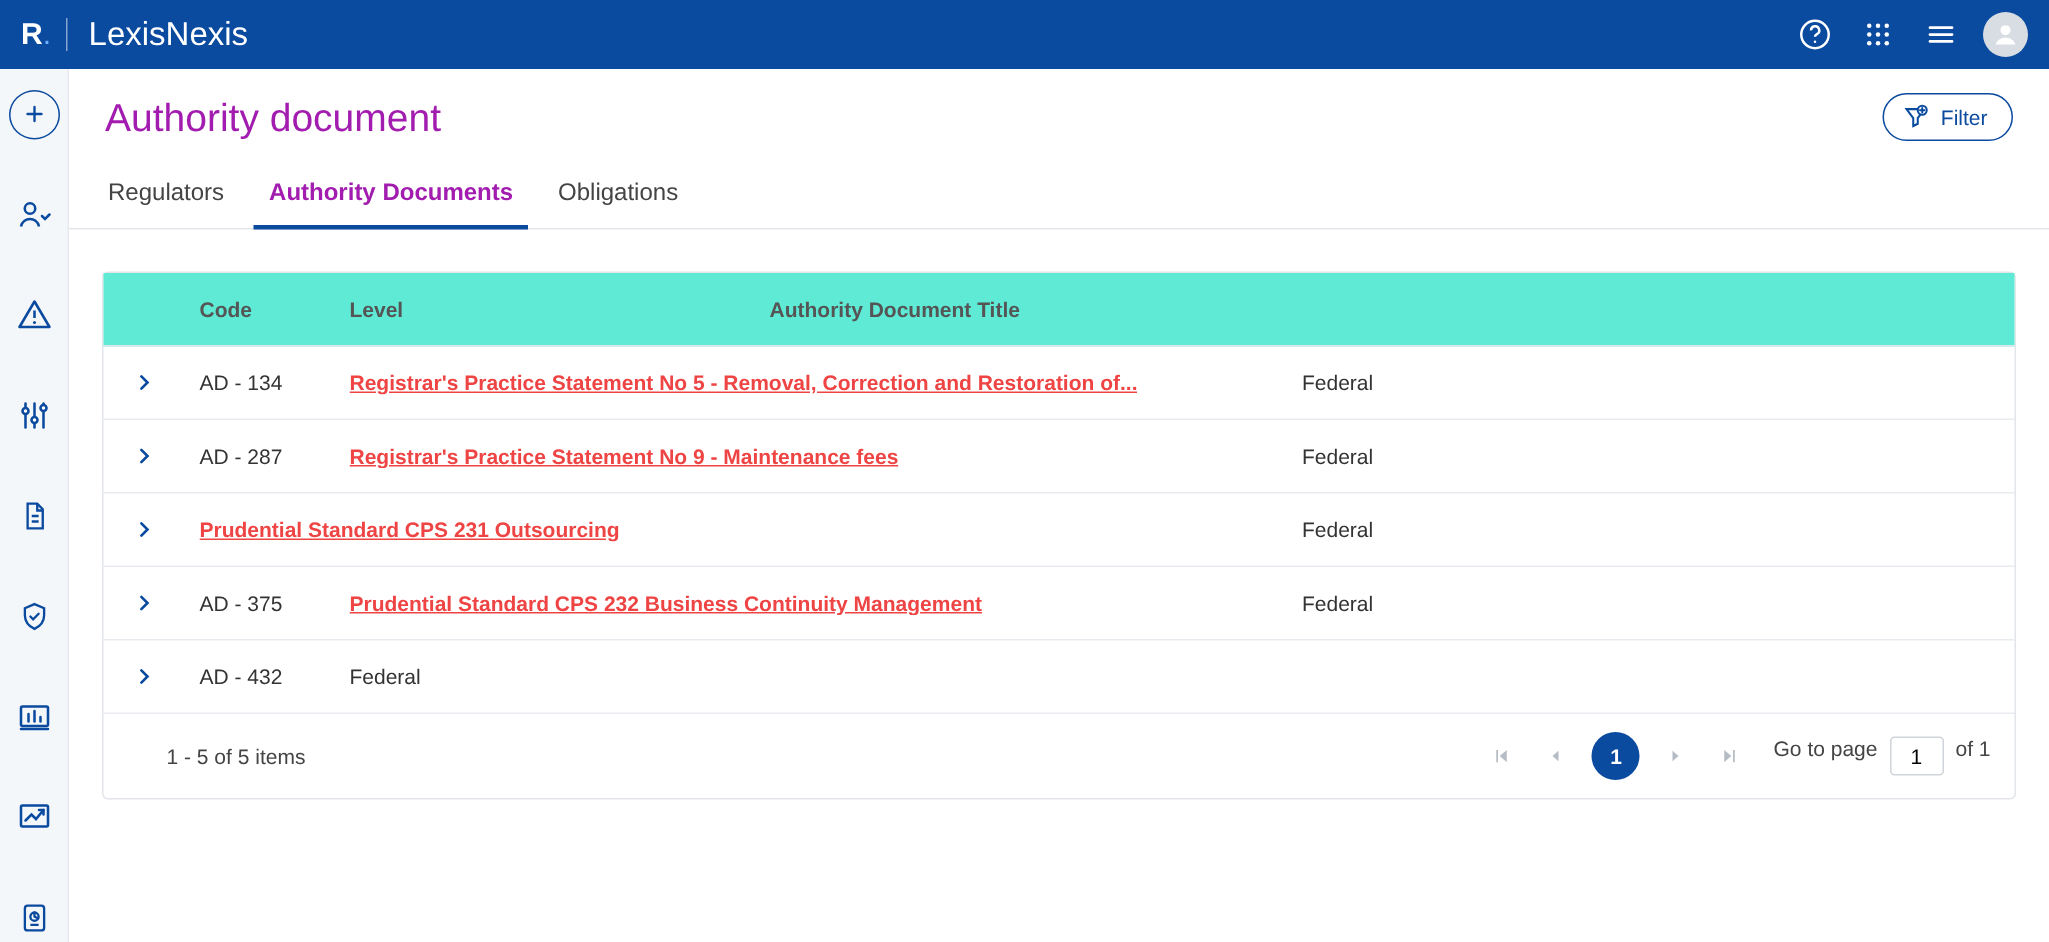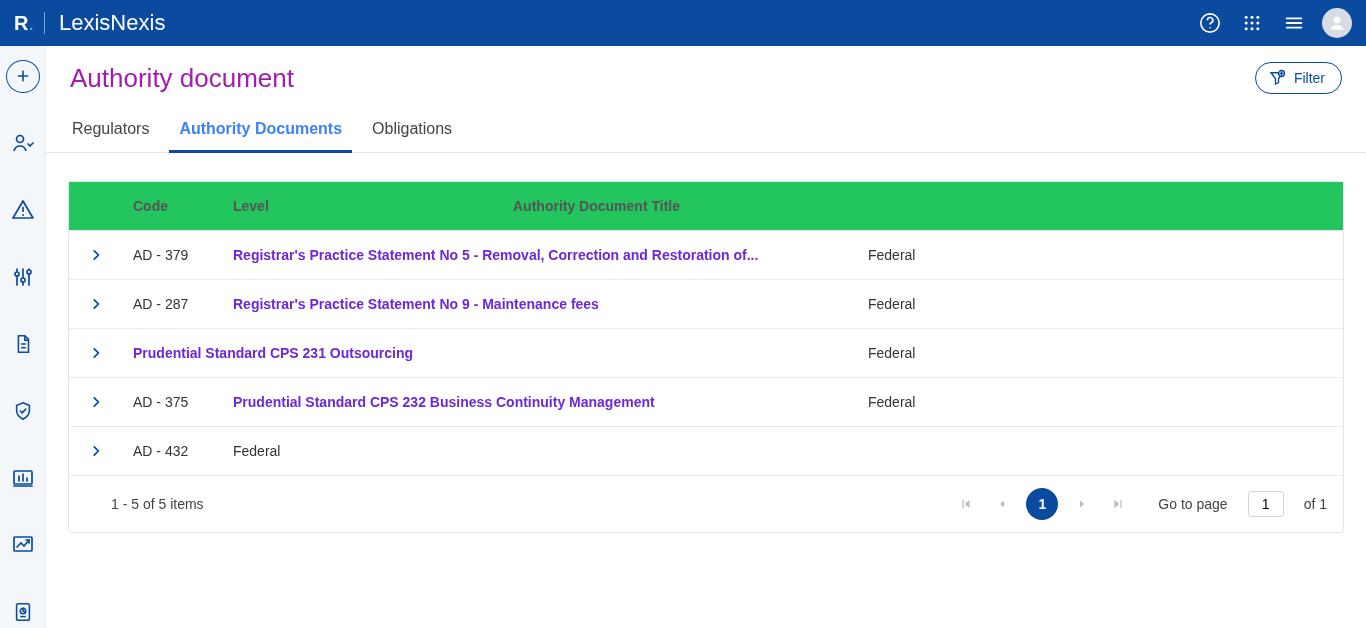--- a/index.html
+++ b/index.html
@@ -14,43 +14,43 @@
 .avatar-circle { width:30px; height:30px; border-radius:50%; background:#d8dde3; display:flex; align-items:center; justify-content:center;}
 .leftnav { position: absolute; top: 46px; left: 0; width: 46px; bottom: 0; background: #f4f7fa; border-right:1px solid #e6e9ee; display:flex; flex-direction:column; align-items:center; padding-top:14px; gap:34px; }
 .leftnav .nav-btn { width:34px; height:34px; display:flex; align-items:center; justify-content:center; cursor:pointer; color:#0a4a9f; }
 .leftnav .nav-btn.circled { border:1.8px solid #0a4a9f; border-radius:50%; }
 .main { position:absolute; top:46px; left:46px; right:0; bottom:0; overflow:auto; }
 .header-row { display:flex; align-items:center; padding: 16px 24px 8px 24px; }
 .page-title { font-size: 26px; font-weight: 400; color:#a21caf; }
 .filter-btn { margin-left:auto; border:1.7px solid #0a4a9f; color:#0a4a9f; background:#fff; border-radius:20px; padding:6px 16px 6px 12px; display:flex; align-items:center; gap:8px; cursor:pointer; font-size:14px; font-weight:500;}
 .tabs { display:flex; gap:18px; padding: 0 24px; border-bottom:1px solid #e2e5ea; margin-top:10px;}
 .tab { padding: 8px 2px 12px 2px; cursor:pointer; font-size:16px; color:#444; }
-.tab.active { color:#3b82f6; font-weight:600; border-bottom:3px solid #0a4a9f; margin-bottom:-1px; padding-left:10px; padding-right:10px;}
+.tab.active { color:#a21caf; font-weight:600; border-bottom:3px solid #0a4a9f; margin-bottom:-1px; padding-left:10px; padding-right:10px;}
 .content { padding: 28px 22px 0 22px; }
 .grid { border:1px solid #e2e5ea; border-radius:4px; background:#fff; }
-.grid-head { display:flex; background:#22c55e; border-bottom:1px solid #e2e5ea; color:#555; font-weight:600; font-size:14px; }
+.grid-head { display:flex; background:#5eead4; border-bottom:1px solid #e2e5ea; color:#555; font-weight:600; font-size:14px; }
 .cell { padding:16px 10px; display:flex; align-items:center;}
 .col-expand { width:54px; justify-content:center;}
 .col-code { width:100px; }
 .col-title { flex:1; }
 .col-level { width:280px; }
 .col-officer { width:205px; }
 .grid-row { display:flex; border-bottom:1px solid #e8ebef; }
 .grid-row:last-child { border-bottom:none; }
 .expand-btn { cursor:pointer; color:#0a4a9f; display:flex;}
-.doc-link { color:#6d28d9; font-weight:600; cursor:pointer; white-space:nowrap; overflow:hidden; text-overflow:ellipsis; max-width:560px;}
+.doc-link { color:#ef4444; font-weight:600; cursor:pointer; white-space:nowrap; overflow:hidden; text-overflow:ellipsis; max-width:560px;text-decoration:underline;}
 .pager { display:flex; align-items:center; padding:12px 16px; border-top:1px solid #e8ebef; font-size:14px; color:#444;}
 .page-size { display:flex; align-items:center; gap:8px; }
 .select-wrap { border:1px solid #cfd4da; border-radius:3px; padding:4px 8px; display:flex; align-items:center; gap:10px; cursor:pointer; min-width:50px; justify-content:space-between;}
 .select-caret { font-size:10px; color:#777;}
 .page-info { margin-left:26px; }
 .pager-right { margin-left:auto; display:flex; align-items:center; gap:12px; }
 .pg-arrow { width:24px; height:24px; display:flex; align-items:center; justify-content:center; color:#b6bcc4; cursor:pointer;}
 .pg-current { width:32px; height:32px; border-radius:50%; background:#0a4a9f; color:#fff; display:flex; align-items:center; justify-content:center; font-weight:600;}
-.gotopage { display:flex; align-items:center; gap:20px; margin-left:16px;}
+.gotopage { display:flex; align-items:flex-start; gap:8px; margin-left:5px;}
 .goto-input { width:36px; text-align:center; border:1px solid #cfd4da; border-radius:3px; padding:4px 2px; font-size:14px;}
 svg { display:block; }
 </style>
 </head>
 <body>
 
 <div class="topbar">
   <span class="logo-r">R</span>
     <span class="logo-dot">.</span>
   <div class="logo-divider"></div>
@@ -195,21 +195,21 @@
       </div>
       <div id="grid-body">
           <div class="grid-row">
             <div class="cell col-expand">
               <span class="expand-btn">
                 <svg width="14" height="14" viewBox="0 0 24 24" fill="none" stroke="#0a4a9f" stroke-width="3" stroke-linecap="round">
                   <polyline points="9 5 16 12 9 19"></polyline>
                 </svg>
               </span>
             </div>
-            <div class="cell col-code">AD - 379</div>
+            <div class="cell col-code">AD - 134</div>
             <div class="cell col-title">
               <span class="doc-link">Registrar's Practice Statement No 5 - Removal, Correction and Restoration of...</span>
             </div>
             <div class="cell col-level">Federal</div>
             <div class="cell col-officer"></div>
           </div>
           <div class="grid-row">
             <div class="cell col-expand">
               <span class="expand-btn">
                 <svg width="14" height="14" viewBox="0 0 24 24" fill="none" stroke="#0a4a9f" stroke-width="3" stroke-linecap="round">

